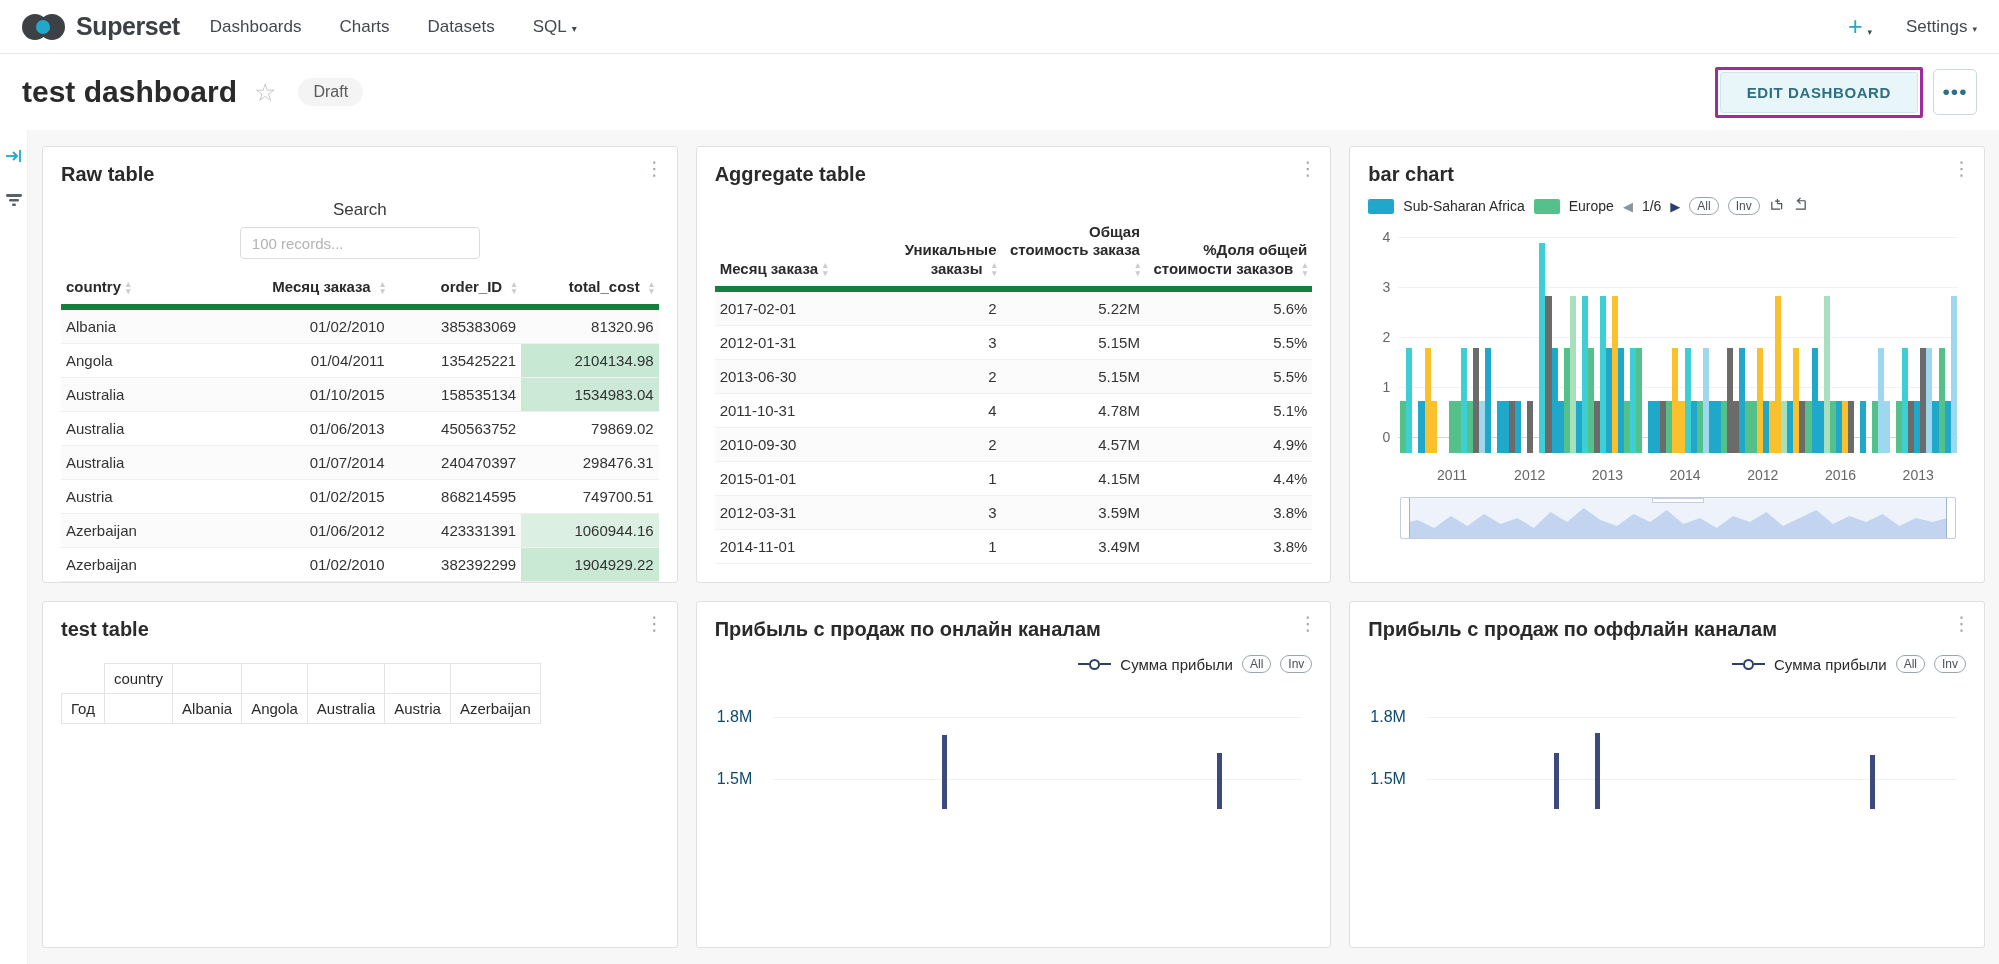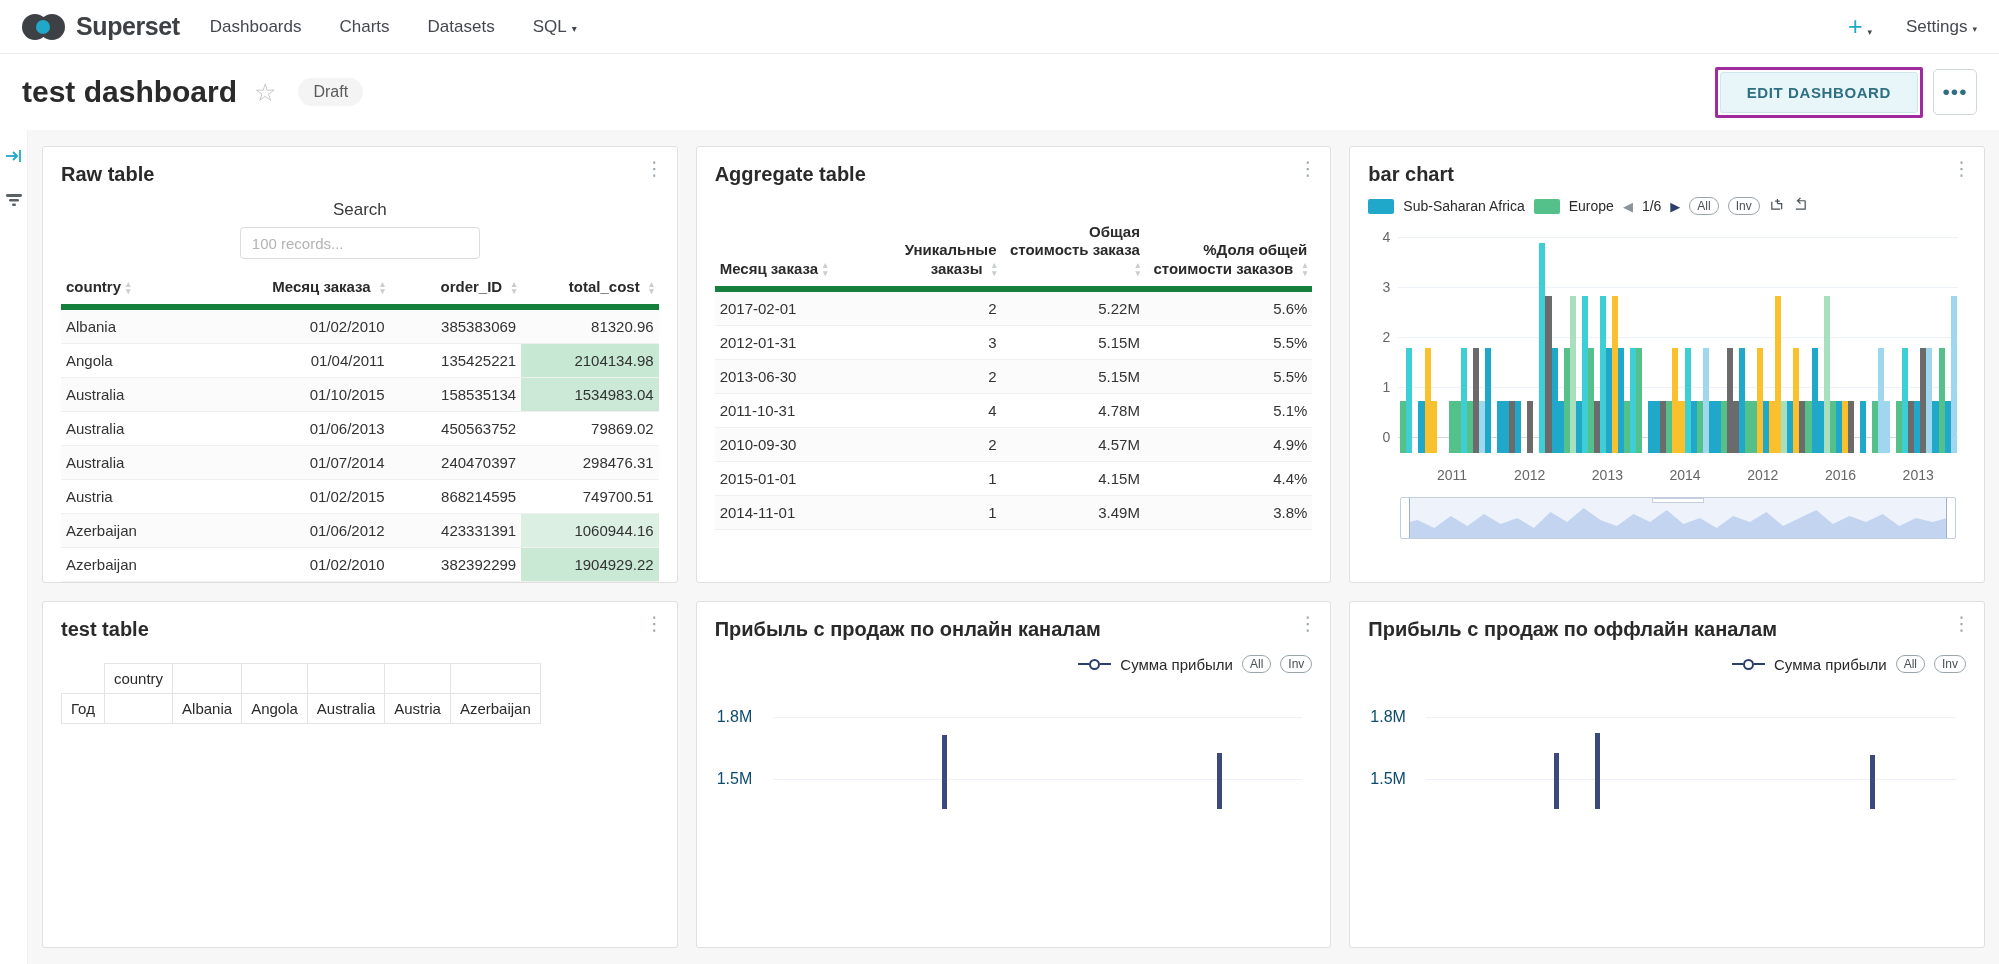--- a/index.html
+++ b/index.html
@@ -345,20 +345,26 @@
               <td>2010-09-30</td>
               <td class="r">2</td>
               <td class="r">4.57M</td>
               <td class="r">4.9%</td>
             </tr>
             <tr>
               <td>2015-01-01</td>
               <td class="r">1</td>
               <td class="r">4.15M</td>
               <td class="r">4.4%</td>
+            </tr>
+            <tr>
+              <td>2012-03-31</td>
+              <td class="r">3</td>
+              <td class="r">3.59M</td>
+              <td class="r">3.8%</td>
             </tr>
             <tr>
               <td>2014-11-01</td>
               <td class="r">1</td>
               <td class="r">3.49M</td>
               <td class="r">3.8%</td>
             </tr>
           </tbody>
       </table>
     </div>

